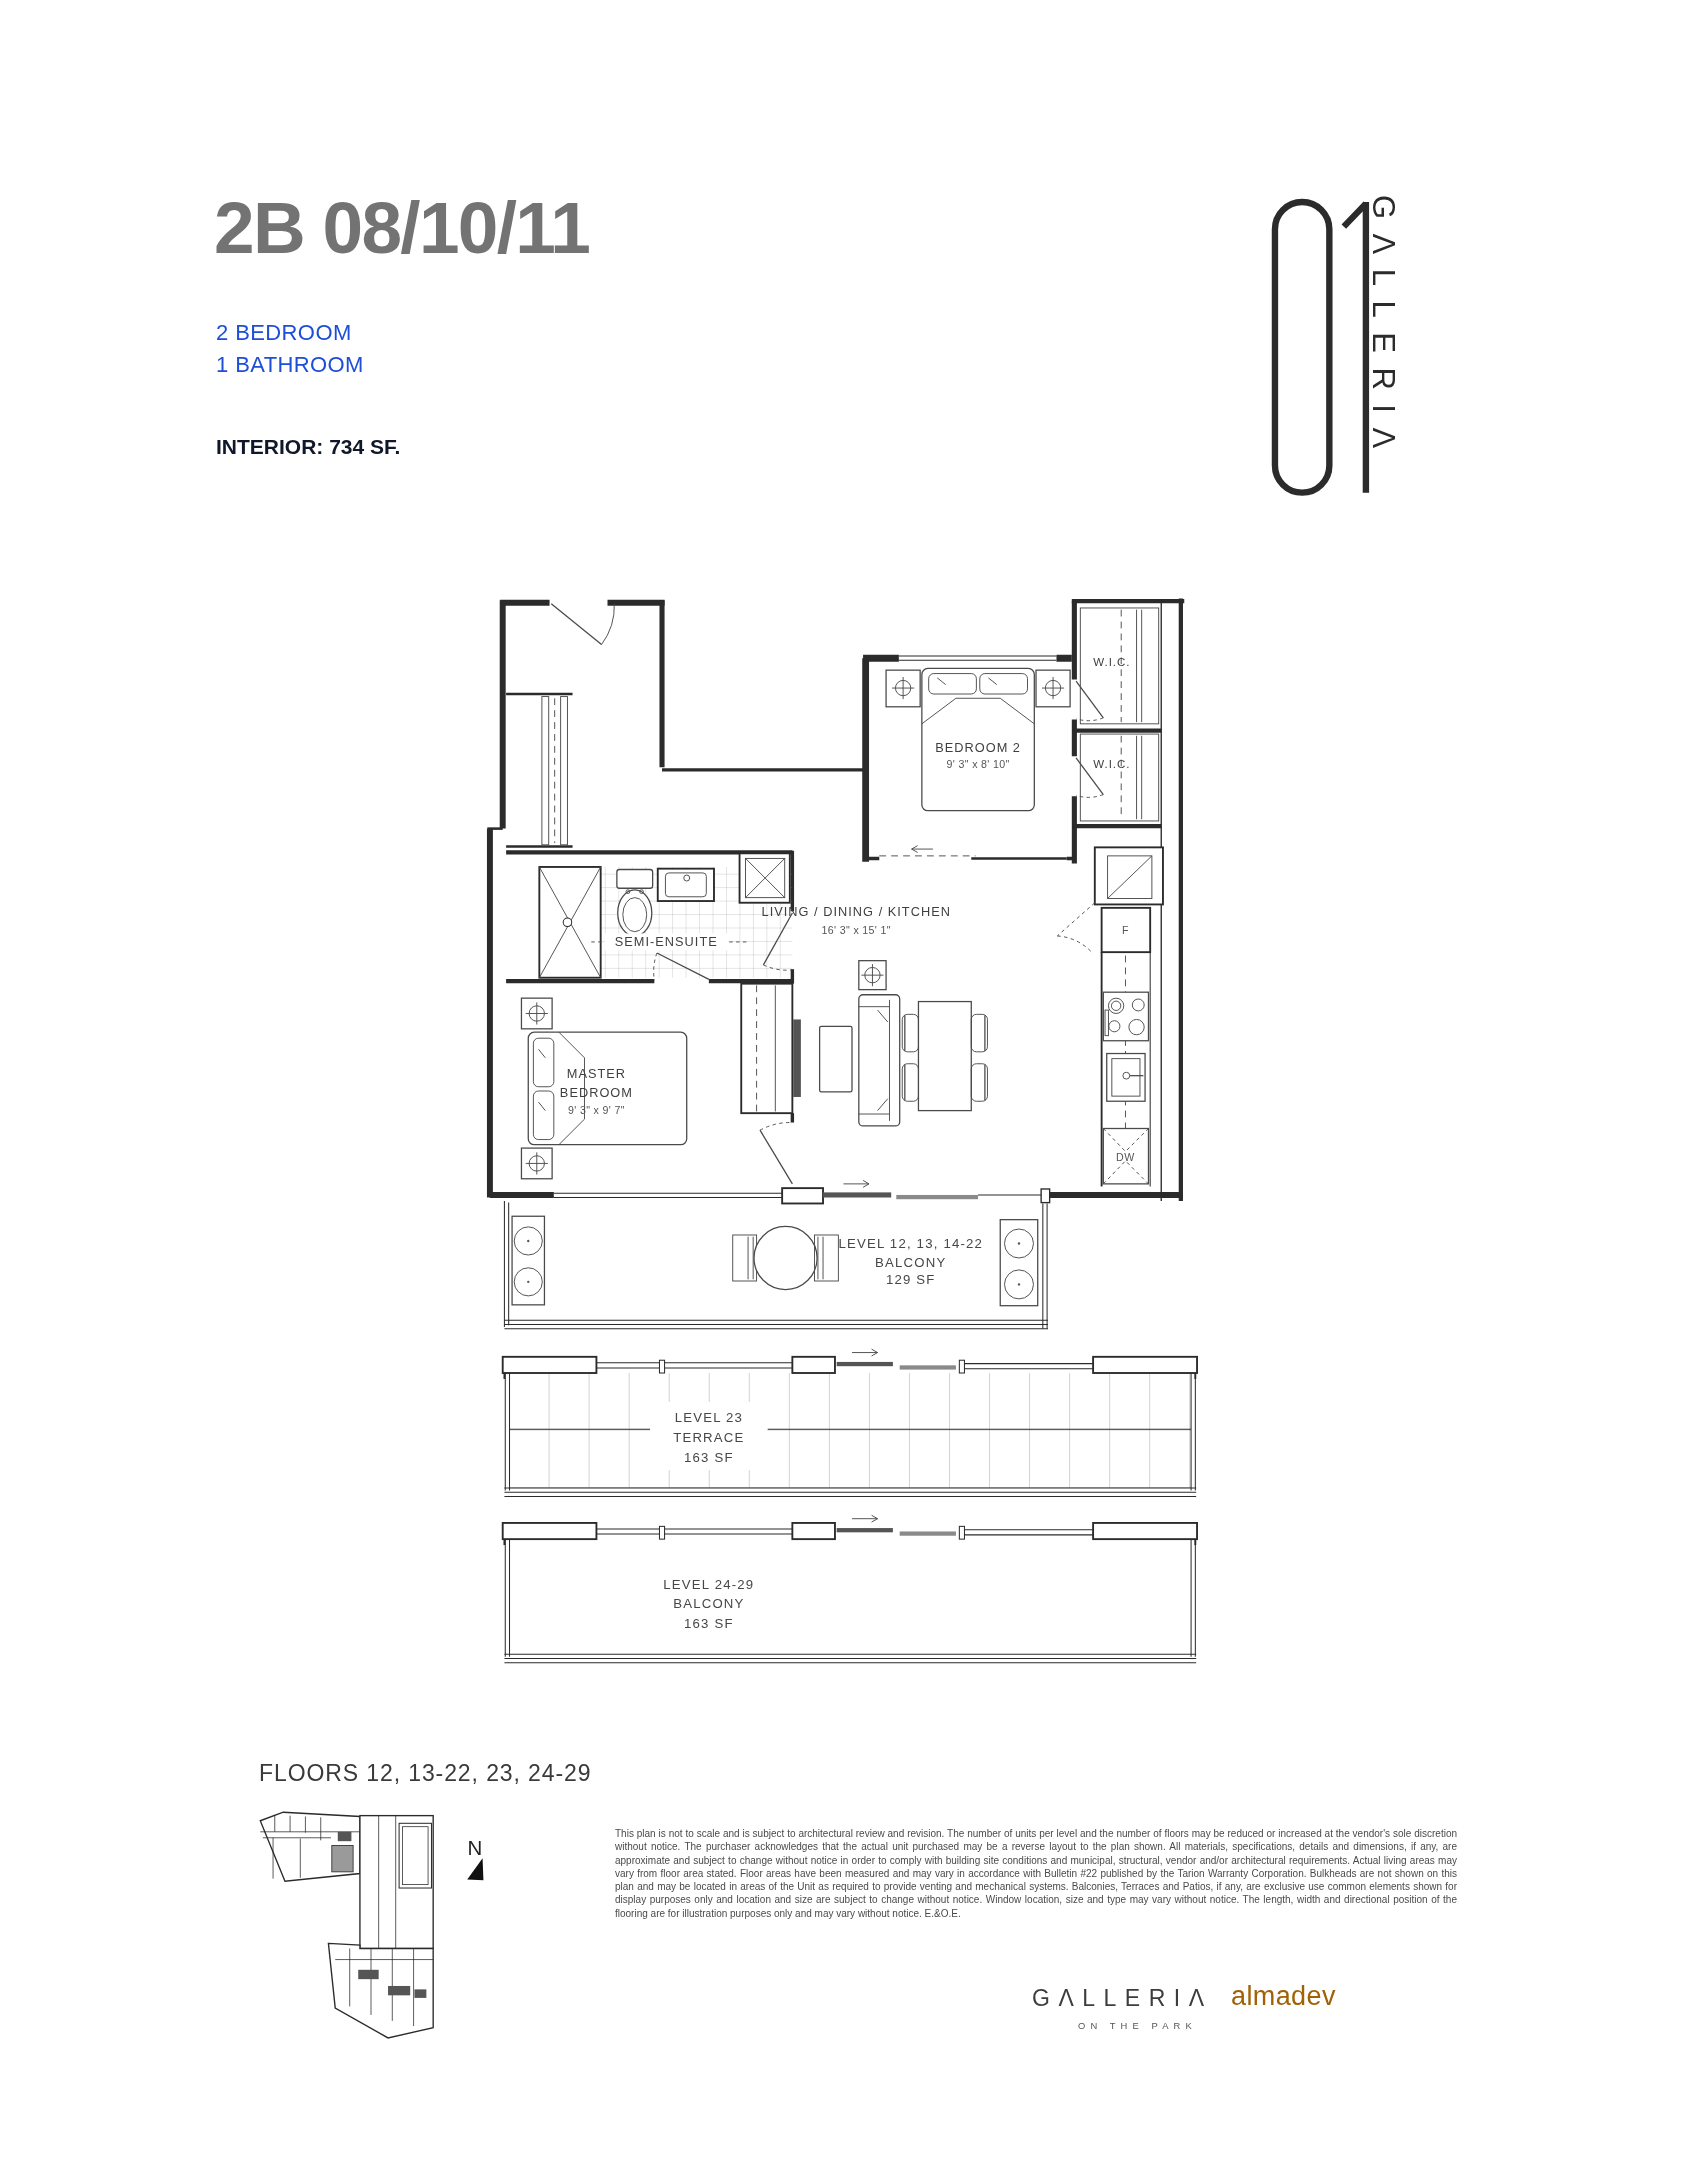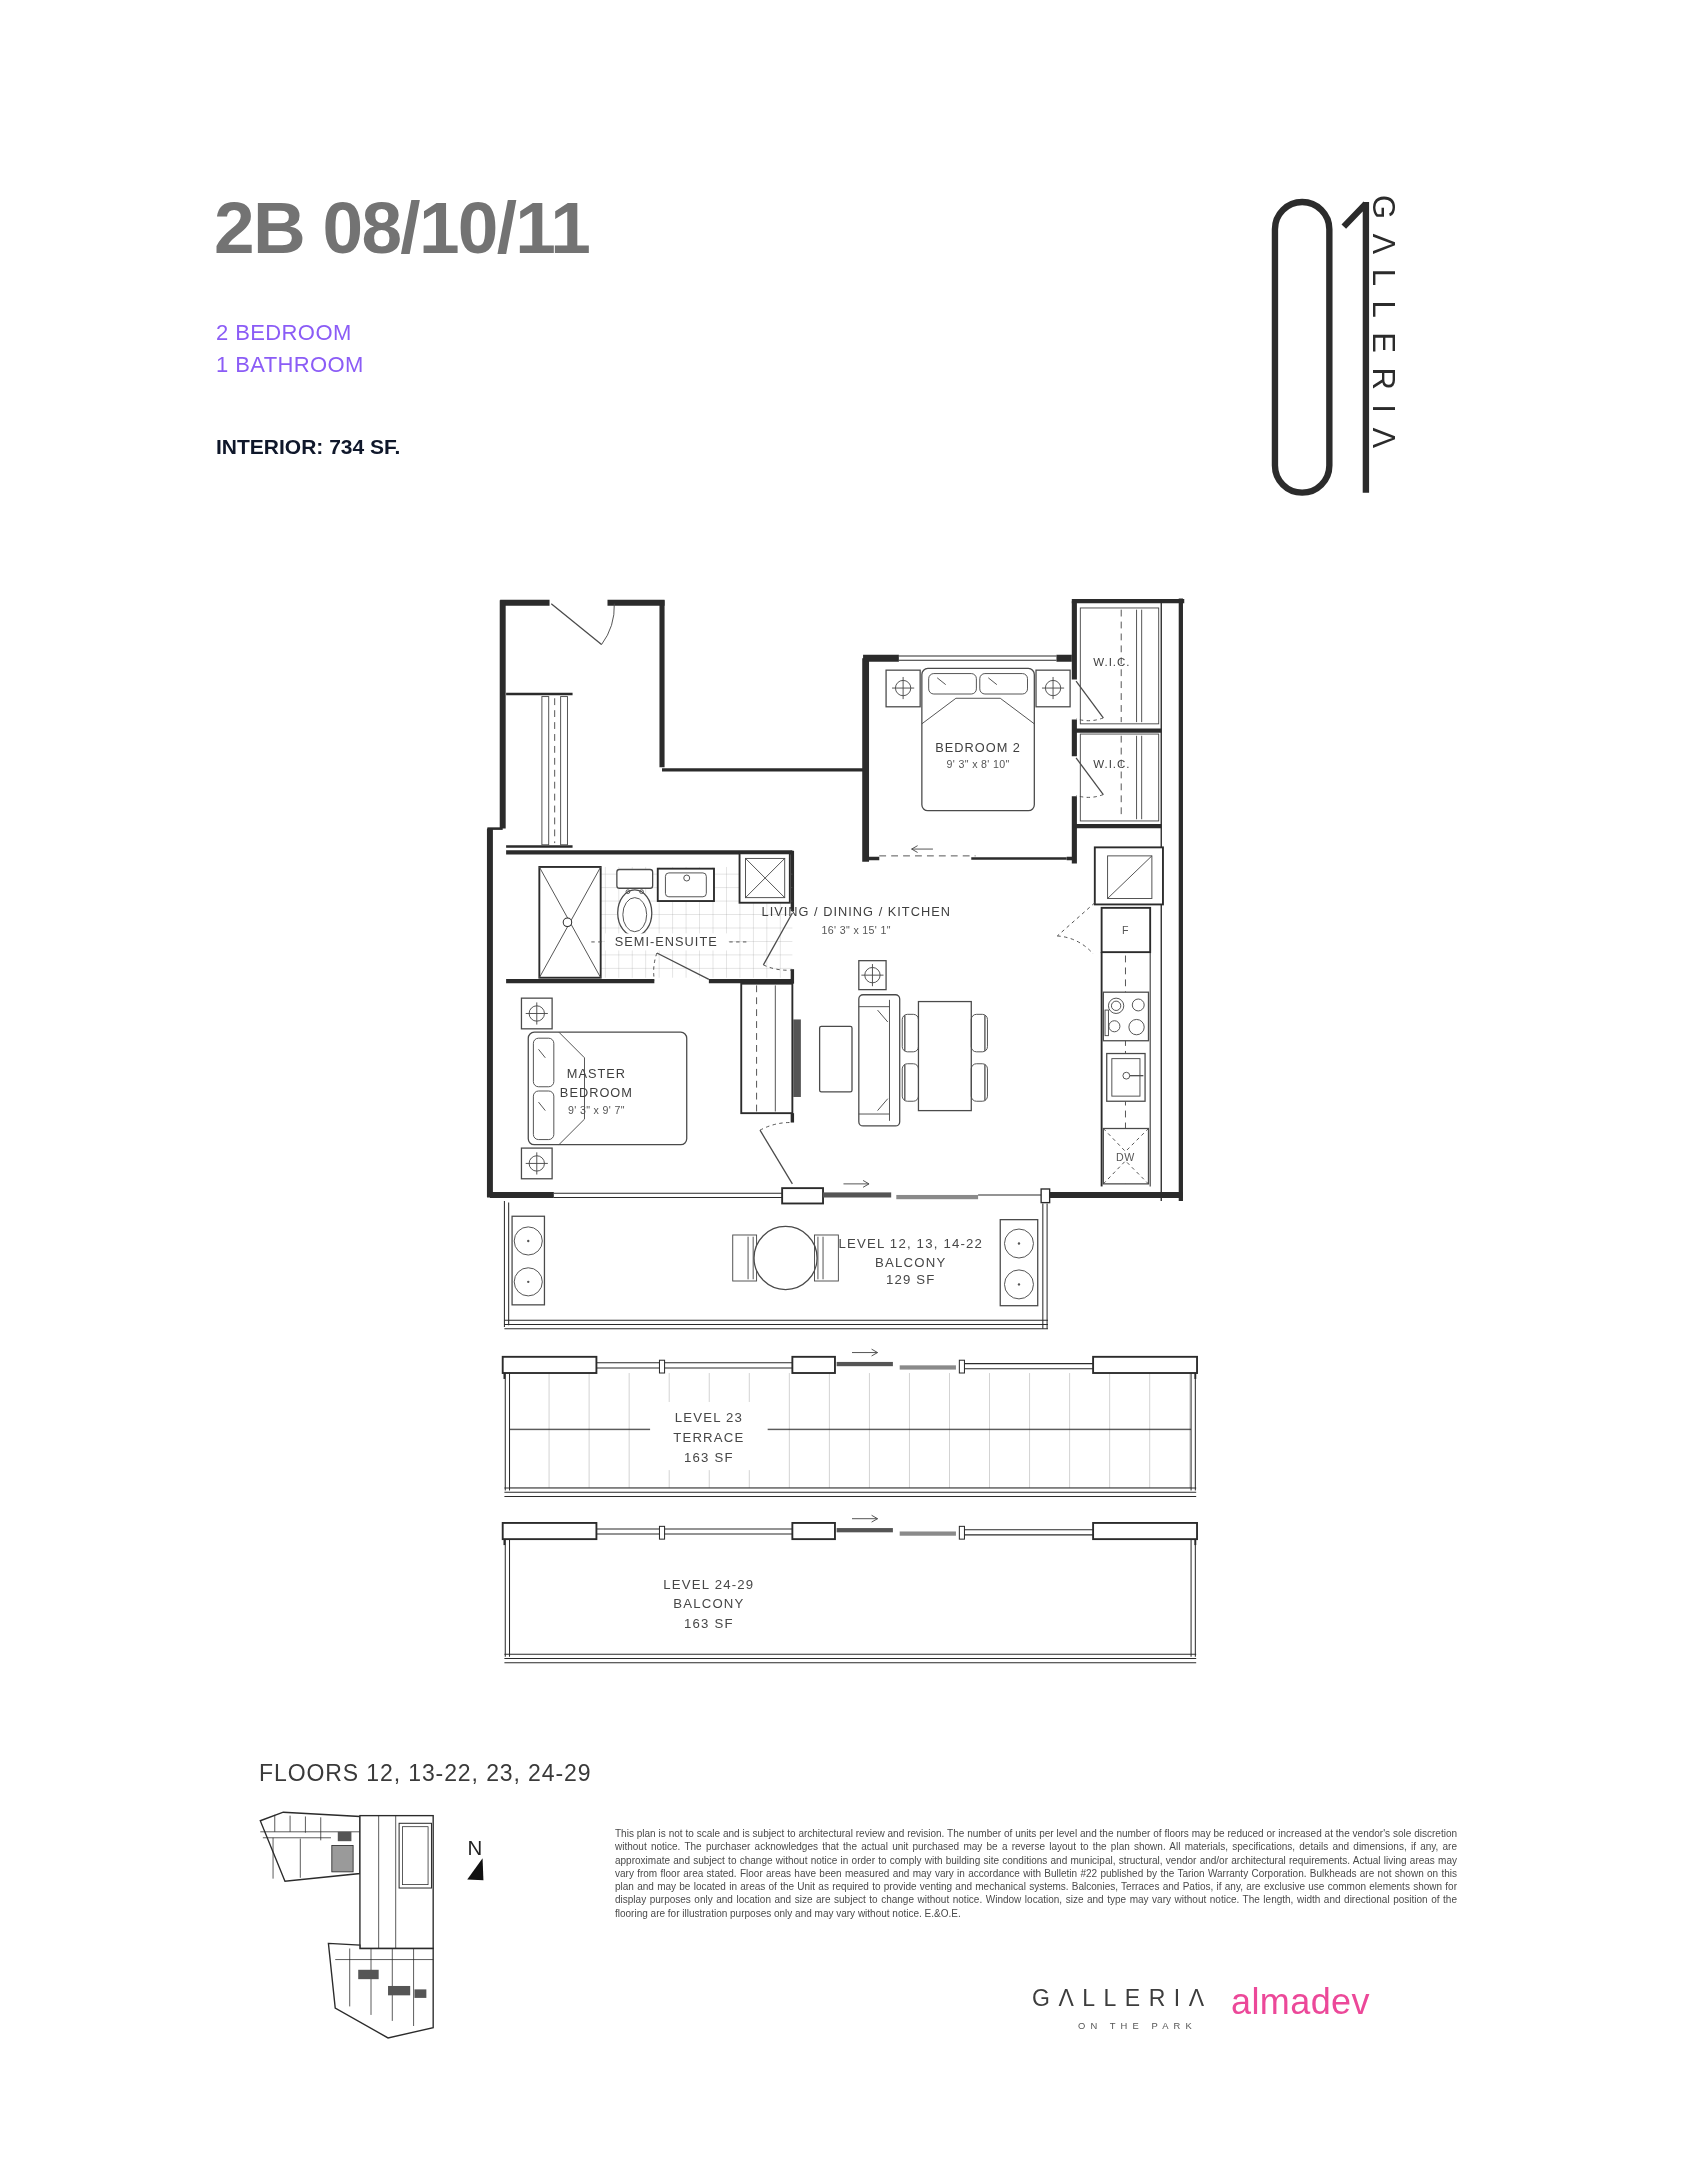--- a/index.html
+++ b/index.html
@@ -1,29 +1,29 @@
 <!DOCTYPE html>
 <html style="font-size:13.6px"><head>
 <meta charset="utf-8">
 <style>
   html,body{margin:0;padding:0;background:#fff;}
   body{width:1685px;height:2181px;position:relative;font-family:"Liberation Sans",sans-serif;color:#222;overflow:hidden;}
   .abs{position:absolute;}
   
   .title{left:214px;top:186px;font-size:73px;font-weight:700;letter-spacing:-1.7px;color:#737373;}
-  .subhead{left:216px;top:317px;font-size:22px;line-height:31.5px;color:#8b5cf6;letter-spacing:0.4px;}
+  .subhead{left:216px;top:317px;font-size:22px;line-height:31.5px;color:#1d4ed8;letter-spacing:0.4px;}
   .areas{left:216px;top:431px;font-size:21px;line-height:31px;font-weight:700;color:#0f172a;}
   
   .logo-vert{left:1401px;top:195px;font-size:31px;letter-spacing:14.5px;color:#2b2b2b;transform-origin:top left;transform:rotate(90deg);white-space:nowrap;}
   
   .floors{left:259px;top:1760px;font-size:23px;letter-spacing:0.9px;color:#3a3a3a;}
   .disclaimer{left:577px;top:1827px;width:842px;font-size:10px;line-height:13.3px;color:#4a4a4a;text-align:justify;margin-left:38px;}
   .brandmark{left:1032px;top:1985px;font-size:23px;letter-spacing:8.5px;color:#3d3d3d;}
   .tagline{left:1078px;top:2020px;font-size:9.4px;letter-spacing:5.1px;color:#555;}
-  .developer{left:1231px;top:1981px;font-size:36px;font-weight:500;letter-spacing:0.4px;color:#ec4899;}
+  .developer{left:1231px;top:1981px;font-size:27px;font-weight:500;letter-spacing:0.4px;color:#a16207;}
   
   svg text{font-family:"Liberation Sans",sans-serif;}
   .s{fill:none;stroke:#2b2b2b;}
   .s1{stroke-width:1.2px;} .s15{stroke-width:1.6px;} .s2{stroke-width:2.2px;} .s3{stroke-width:3px;}
   .s4{stroke-width:4px;} .s5{stroke-width:5px;} .s6{stroke-width:6px;} .s7{stroke-width:7px;} .s8{stroke-width:8px;}
   .f{fill:none;stroke:#4a4a4a;stroke-width:1.5px;}
   .f1{fill:none;stroke:#4a4a4a;stroke-width:1.1px;}
   .dash{stroke-dasharray:8 6;}
   .ddash{stroke-dasharray:4 4;}
   .wf{fill:#fff;}

